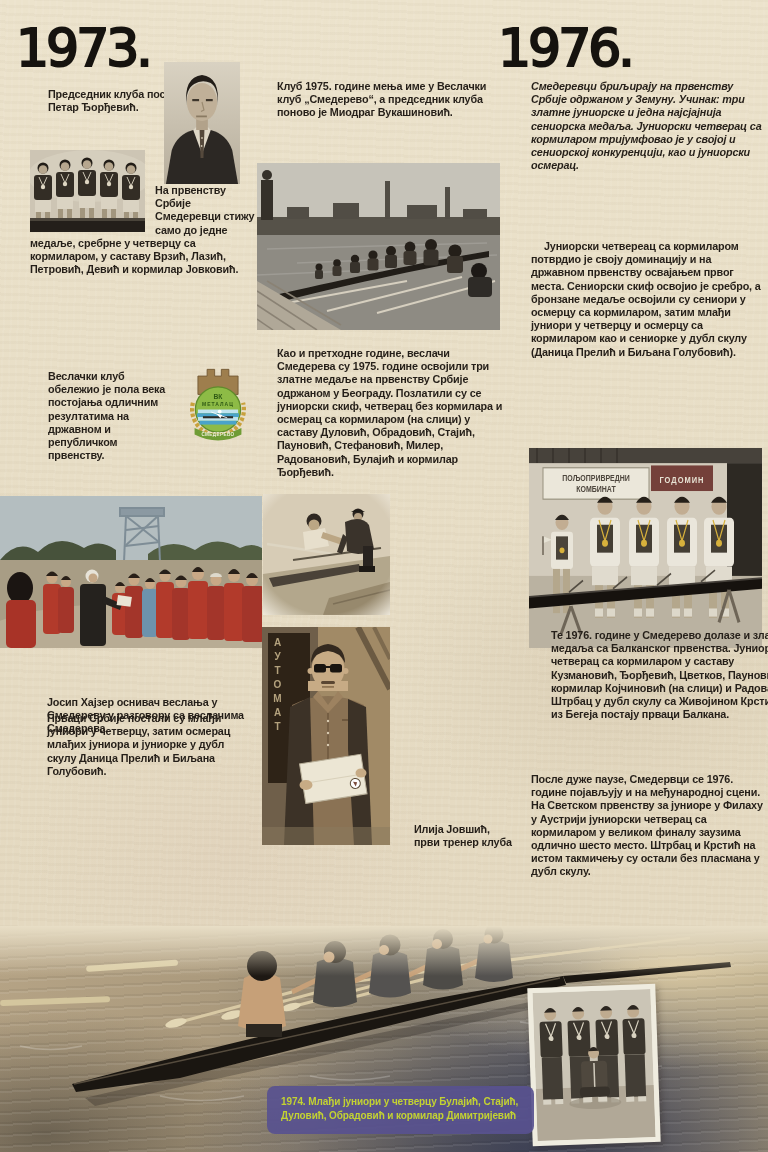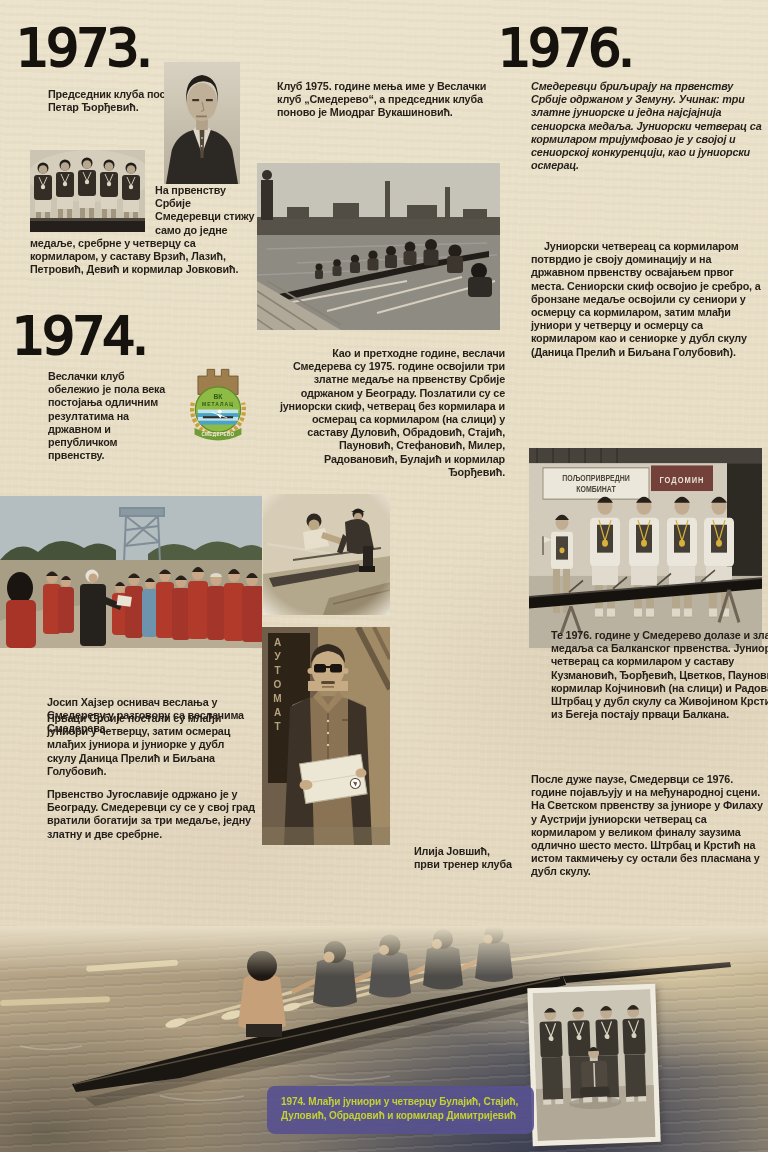--- a/index.html
+++ b/index.html
@@ -152,21 +152,20 @@
               <rect x="2" y="44" width="5" height="16" fill="#a2967e"></rect>
             </g>
         </g>
         <rect y="68" width="115" height="3" fill="#4a443a"></rect>
         <rect y="71" width="115" height="11" fill="#241f1a"></rect>
       </svg>
     </div>
     <p id="para-1973-medals">На првенству Србије Смедеревци стижу само до једне медаље, сребрне у четверцу са кормиларом, у саставу Врзић, Лазић, Петровић, Девић и кормилар Јовковић.</p>
   </div>
 
-  <div class="year" style="left:12px;top:310px;">1974.</div>
 
   <div class="blk" style="left:48px;top:366px;width:212px;">
     <div class="fl" id="club-logo">
       <svg viewBox="0 0 84 98">
         <path d="M18,34 V12 h11 V4 h9 v8 h8 V4 h9 v8 h11 v22 Z" fill="#9e7e4d" stroke="#6e5430" stroke-width="1"></path>
         <path d="M12,44 A31,31 0 1 0 72,44" fill="none" stroke="#c8a13c" stroke-width="5" stroke-dasharray="4 2.5"></path>
         <circle cx="42" cy="52" r="27" fill="#8dbb46" stroke="#5f8c2b" stroke-width="1.5"></circle>
         <text x="42" y="39" font-size="8" font-weight="bold" fill="#2f5a14" text-anchor="middle">ВК</text>
         <text x="42" y="48" font-size="6" font-weight="bold" fill="#2f5a14" text-anchor="middle" letter-spacing="1.2">МЕТАЛАЦ</text>
         <g>
@@ -268,21 +267,20 @@
       </g>
       <g>
         <ellipse cx="20" cy="92" rx="13" ry="16" fill="#1b1512"></ellipse>
         <rect x="6" y="104" width="30" height="48" rx="5" fill="#a83327"></rect>
       </g>
     </svg>
   </div>
 
   <p class="bp" style="left:47px;top:696px;width:205px;">Јосип Хајзер оснивач веслања у Смедереву у разговору са веслачима Смедерева</p>
   <p class="bp" style="left:47px;top:712px;width:208px;">Прваци Србије постали су млађи јуниори у четверцу, затим осмерац млађих јуниора и јуниорке у дубл скулу Даница Прелић и Биљана Голубовић.</p>
-  <p class="bp" style="left:47px;top:788px;width:214px;">Првенство Југославије одржано је у Београду. Смедеревци су се у свој град вратили богатији за три медаље, једну златну и две сребрне.</p>
 
   <p class="bp" style="left:277px;top:80px;width:224px;">Клуб 1975. године мења име у Веслачки клуб „Смедерево“, а председник клуба поново је Миодраг Вукашиновић.</p>
 
   <div class="ph" style="left:257px;top:163px;width:243px;height:167px;">
     <svg viewBox="0 0 243 167" preserveAspectRatio="none">
       <rect width="243" height="167" fill="#c6c3b9"></rect>
       <rect y="54" width="243" height="20" fill="#565249"></rect>
       <rect x="30" y="44" width="22" height="12" fill="#514d45"></rect>
         <rect x="76" y="40" width="26" height="16" fill="#514d45"></rect>
       <rect x="150" y="42" width="30" height="14" fill="#514d45"></rect>
@@ -344,21 +342,21 @@
         <line x1="0" y1="128" x2="60" y2="167"></line>
           <line x1="0" y1="142" x2="38" y2="167"></line>
           <line x1="0" y1="156" x2="16" y2="167"></line>
           <line x1="10" y1="118" x2="84" y2="162"></line>
       </g>
       <circle cx="10" cy="12" r="5" fill="#35312a"></circle>
         <rect x="4" y="17" width="12" height="40" fill="#35312a"></rect>
     </svg>
   </div>
 
-  <p class="bp" style="left:277px;top:347px;width:228px;text-align:right;">Као и претходне године, веслачи Смедерева су 1975. године освојили три златне медаље на првенству Србије одржаном у Београду. Позлатили су се јуниорски скиф, четверац без кормилара и осмерац са кормиларом (на слици) у саставу Дуловић, Обрадовић, Стајић, Пауновић, Стефановић, Милер, Радовановић, Булајић и кормилар Ђорђевић.</p>
+  <p class="bp" style="left:277px;top:347px;width:228px;">Као и претходне године, веслачи Смедерева су 1975. године освојили три златне медаље на првенству Србије одржаном у Београду. Позлатили су се јуниорски скиф, четверац без кормилара и осмерац са кормиларом (на слици) у саставу Дуловић, Обрадовић, Стајић, Пауновић, Стефановић, Милер, Радовановић, Булајић и кормилар Ђорђевић.</p>
 
   <div class="ph" style="left:263px;top:494px;width:127px;height:121px;">
     <svg viewBox="0 0 127 121" preserveAspectRatio="none">
       <defs>
           <radialGradient id="gvr" cx="0.5" cy="0.45" r="0.75">
         <stop offset="0.72" stop-color="rgba(245,240,228,0)"></stop>
             <stop offset="1" stop-color="rgba(245,240,228,0.95)"></stop>
           </radialGradient>
         </defs>
       <rect width="127" height="121" fill="#d7ccb6"></rect>
@@ -414,21 +412,21 @@
         <line x1="44" y1="152" x2="98" y2="152" stroke="#d8d0ba" stroke-width="1"></line>
         <circle cx="92" cy="160" r="5" fill="#ffffff" stroke="#5a4a36" stroke-width="1"></circle>
         <path d="M90,158 l4,1 -2,4 z" fill="#7a4a3a"></path>
       </g>
       <ellipse cx="44" cy="158" rx="6.5" ry="5" fill="#c7ab85"></ellipse>
       <ellipse cx="99" cy="146" rx="5.5" ry="4.5" fill="#c7ab85"></ellipse>
       <rect y="200" width="128" height="18" fill="#8a7a5e" opacity="0.5"></rect>
     </svg>
     <div id="kiosk-sign">АУТОМАТ</div>
   </div>
-  <p class="bp" style="left:414px;top:845px;width:104px;">Илија Јовшић, први тренер клуба</p>
+  <p class="bp" style="left:414px;top:823px;width:104px;">Илија Јовшић, први тренер клуба</p>
 
   <div class="year" style="left:498px;top:22px;">1976.</div>
   <p class="bp" style="left:531px;top:80px;width:234px;font-style:italic;">Смедеревци бриљирају на првенству Србије одржаном у Земуну. Учинак: три златне јуниорске и једна најсјајнија сениорска медаља. Јуниорски четверац са кормиларом тријумфовао је у својој и сениорској конкуренцији, као и јуниорски осмерац.</p>
   <p class="bp" id="para-1976-2" style="left:531px;top:240px;width:236px;">Јуниорски четвереац са кормиларом потврдио је своју доминацију и на државном првенству освајањем првог места. Сениорски скиф освојио је сребро, а бронзане медаље освојили су сениори у осмерцу са кормиларом, затим млађи јуниори у четверцу и осмерцу са кормиларом као и сениорке у дубл скулу (Даница Прелић и Биљана Голубовић).</p>
 
   <div class="ph" style="left:529px;top:448px;width:233px;height:200px;">
     <svg viewBox="0 0 233 172" preserveAspectRatio="none">
       <rect width="233" height="172" fill="#d2cbbc"></rect>
       <rect width="233" height="13" fill="#47423b"></rect>
       <g stroke="#3a352f" stroke-width="2">

